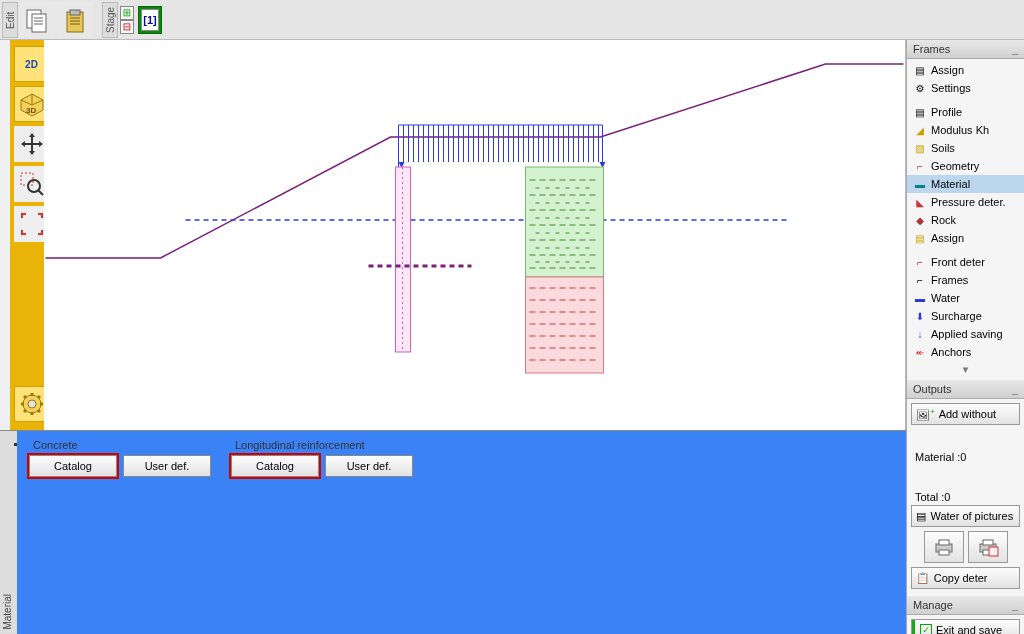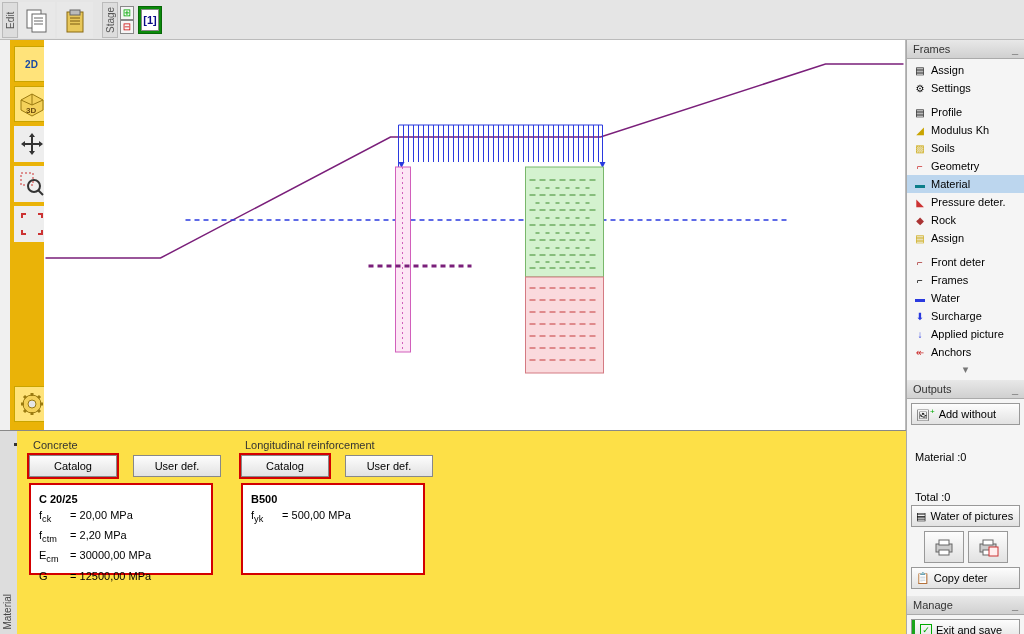--- a/index.html
+++ b/index.html
@@ -114,21 +114,21 @@
       border-right: 1px solid #bbb;
     }
     
     
     .bottom-panel {
       position: absolute;
       left: 17px;
       top: 430px;
       right: 118px;
       bottom: 0;
-      background: #fde047;
+      background: #3b82f6;
       border-top: 1px solid #888;
       display: flex;
       padding: 8px 12px;
     }
     .bottom-left-label {
       position: absolute;
       left: 0;
       top: 430px;
       bottom: 0;
       width: 17px;
@@ -149,21 +149,21 @@
       margin-right: 20px;
     }
     .group-title {
       font-size: 11px;
       color: #333;
       margin-bottom: 4px;
       padding-left: 4px;
     }
     .btn-row {
       display: flex;
-      gap: 16px;
+      gap: 6px;
       margin-bottom: 6px;
     }
     .gbtn {
       width: 88px; height: 22px;
       background: linear-gradient(#fdfdfd,#e2e2e2);
       border: 1px solid #888;
       font-size: 11px;
       cursor: pointer;
       display: flex; align-items: center; justify-content: center;
     }
@@ -473,39 +473,28 @@
 
 <div class="bottom-panel">
   <div style="position:absolute;left:-3px;top:12px;width:3px;height:3px;background:#333;"></div>
 
   <div class="group">
     <div class="group-title">Concrete</div>
     <div class="btn-row">
       <div class="gbtn hl">Catalog</div>
       <div class="gbtn">User def.</div>
     </div>
-    <div class="info-box">
-      <strong>C 20/25</strong><br>
-      <span style="display:inline-block;width:28px;">f<sub>ck</sub></span> = <span>20,00 MPa</span><br>
-      <span style="display:inline-block;width:28px;">f<sub>ctm</sub></span> = <span>2,20 MPa</span><br>
-      <span style="display:inline-block;width:28px;">E<sub>cm</sub></span> = <span>30000,00 MPa</span><br>
-      <span style="display:inline-block;width:28px;">G</span> = <span>12500,00 MPa</span>
-    </div>
   </div>
 
   <div class="group">
     <div class="group-title">Longitudinal reinforcement</div>
     <div class="btn-row">
       <div class="gbtn hl">Catalog</div>
       <div class="gbtn">User def.</div>
     </div>
-    <div class="info-box">
-      <strong>B500</strong><br>
-      <span style="display:inline-block;width:28px;">f<sub>yk</sub></span> = <span>500,00 MPa</span>
-    </div>
   </div>
 </div>
 
 <div class="right-sidebar">
   <div class="panel-header">
     <span>Frames</span>
     <span class="min">_</span>
   </div>
   <div class="tree">
     <div class="tree-item">
@@ -561,21 +550,21 @@
     <div class="tree-item">
         <span class="ticon" style="color:#2a3adf;">▬</span>
         <span>Water</span>
       </div>
     <div class="tree-item">
         <span class="ticon" style="color:#2a3adf;">⬇</span>
         <span>Surcharge</span>
       </div>
     <div class="tree-item">
         <span class="ticon" style="color:#2a3adf;">↓</span>
-        <span>Applied picture</span>
+        <span>Applied saving</span>
       </div>
     <div class="tree-item">
         <span class="ticon" style="color:#c33;">↞</span>
         <span>Anchors</span>
       </div>
     <div style="text-align:center;padding:2px 0;color:#777;">▾</div>
   </div>
 
   <div class="panel-header">
     <span>Outputs</span>

